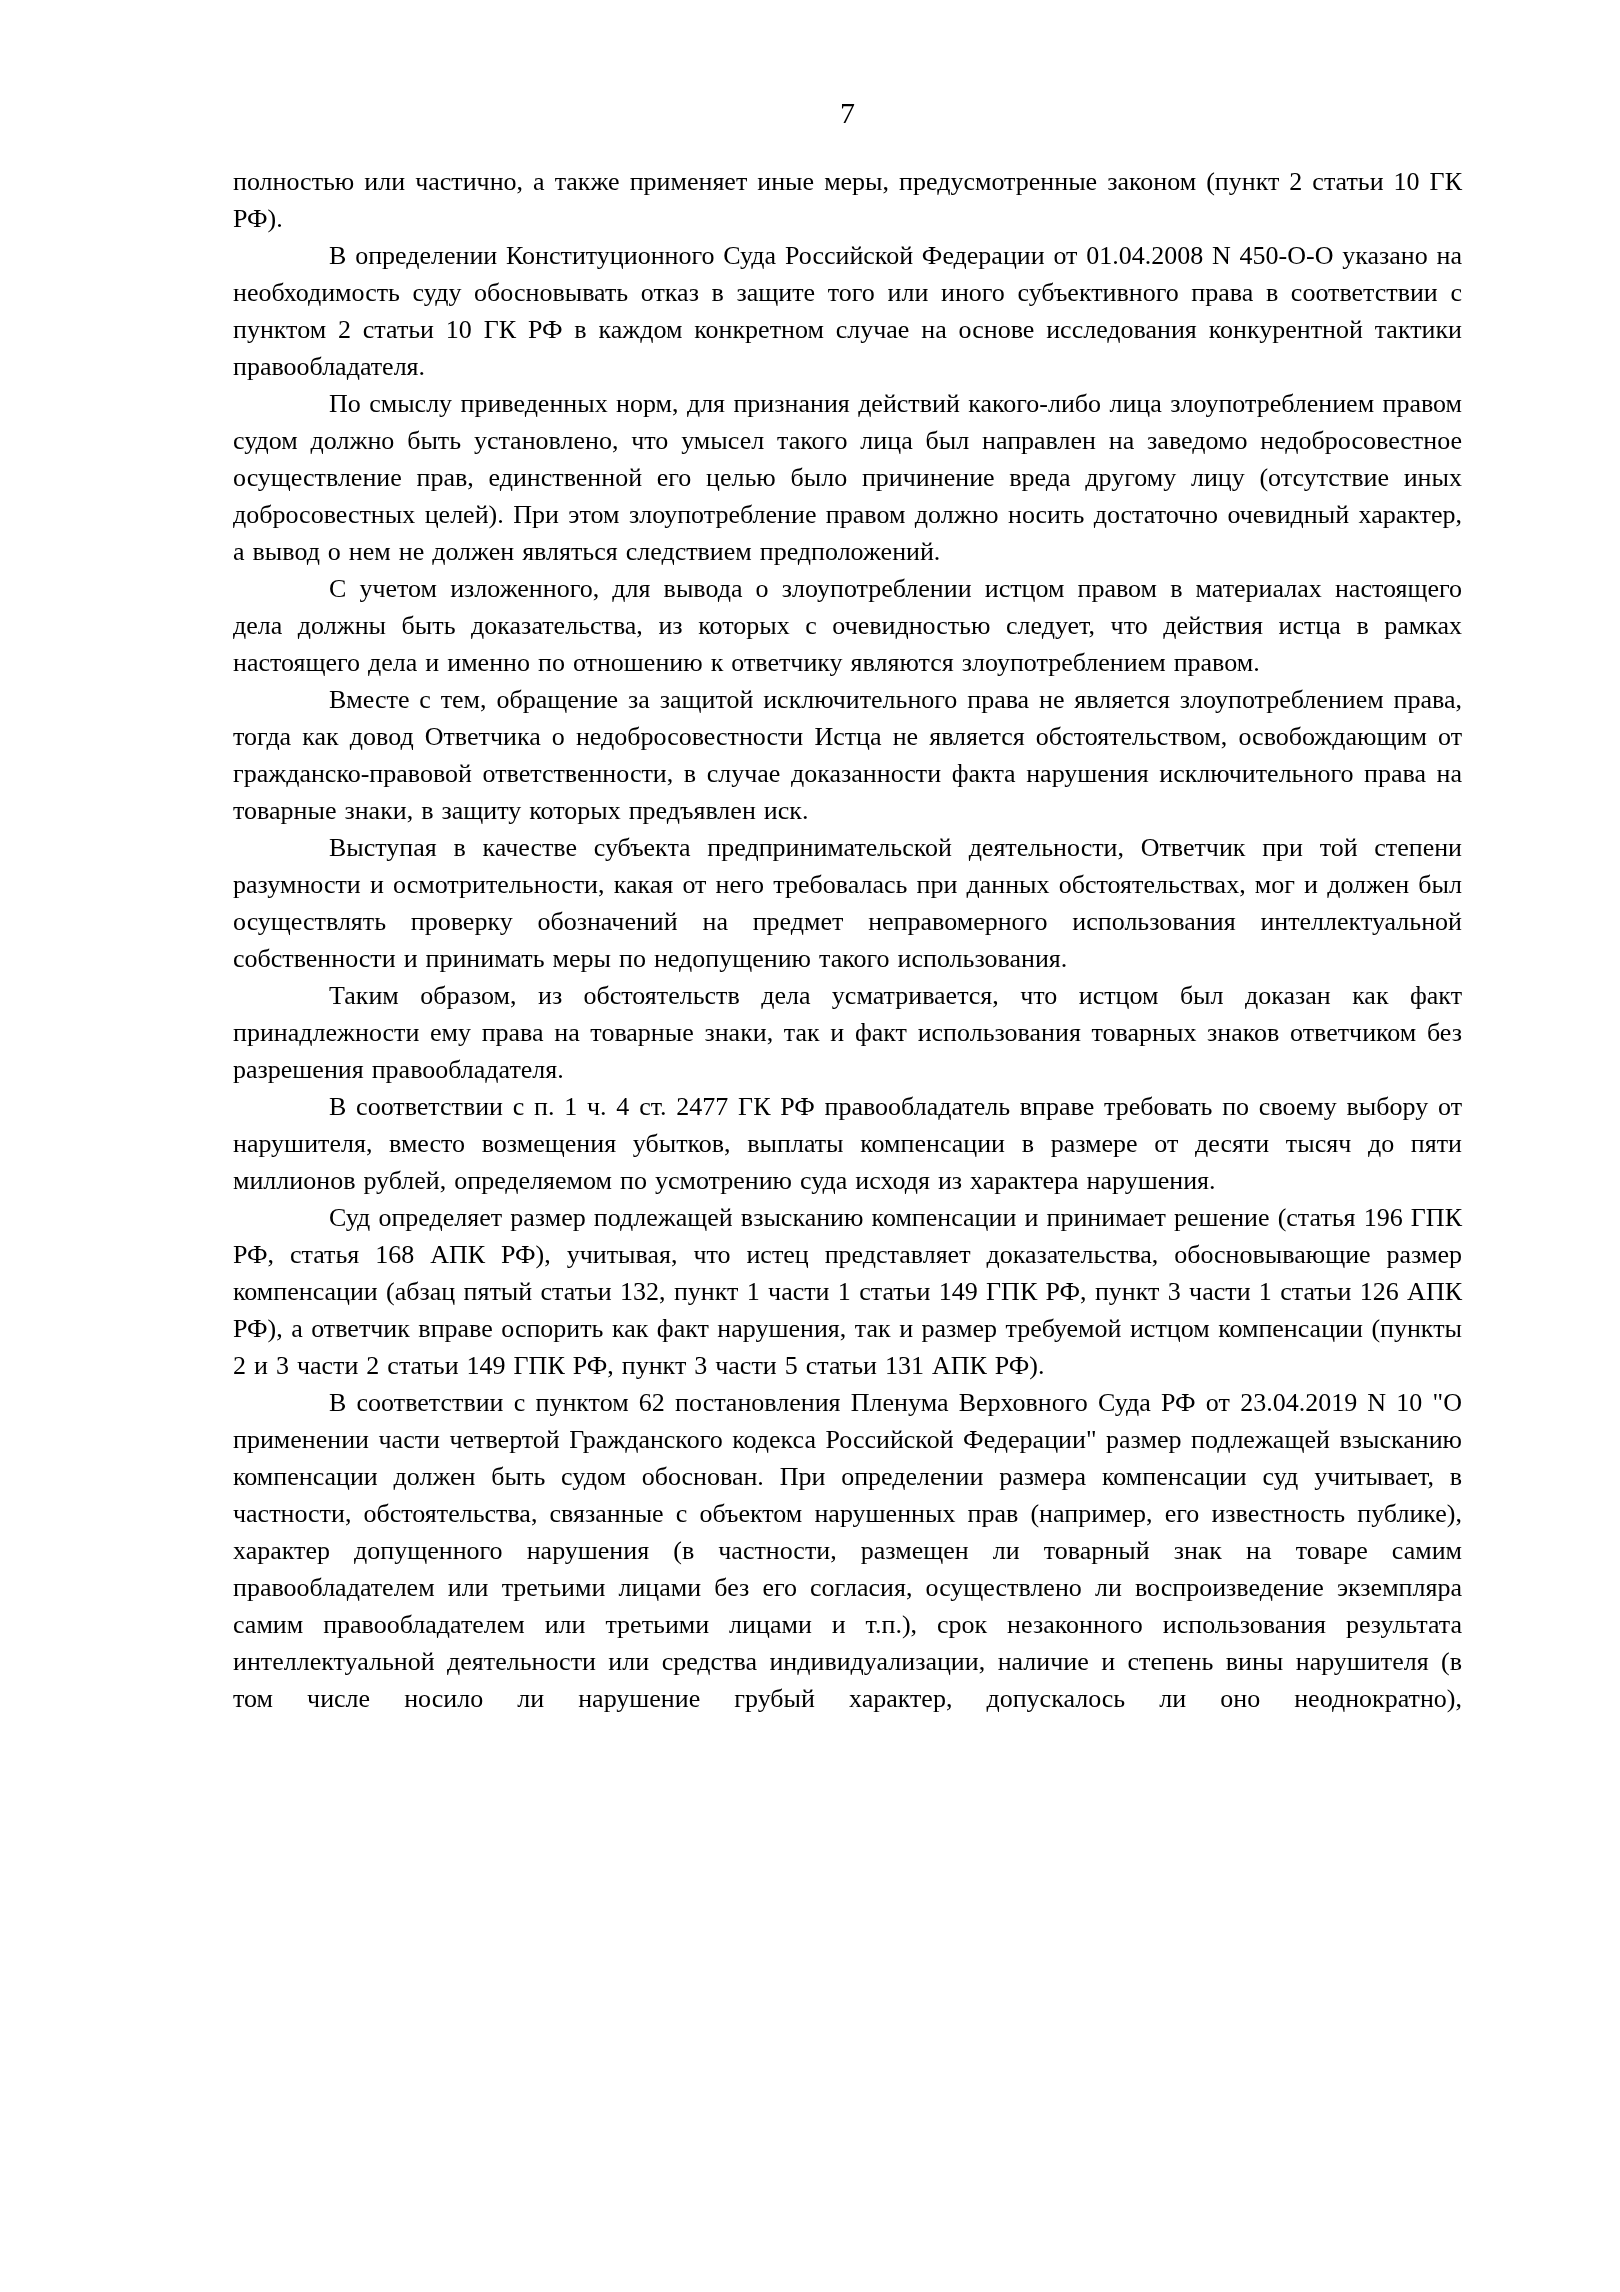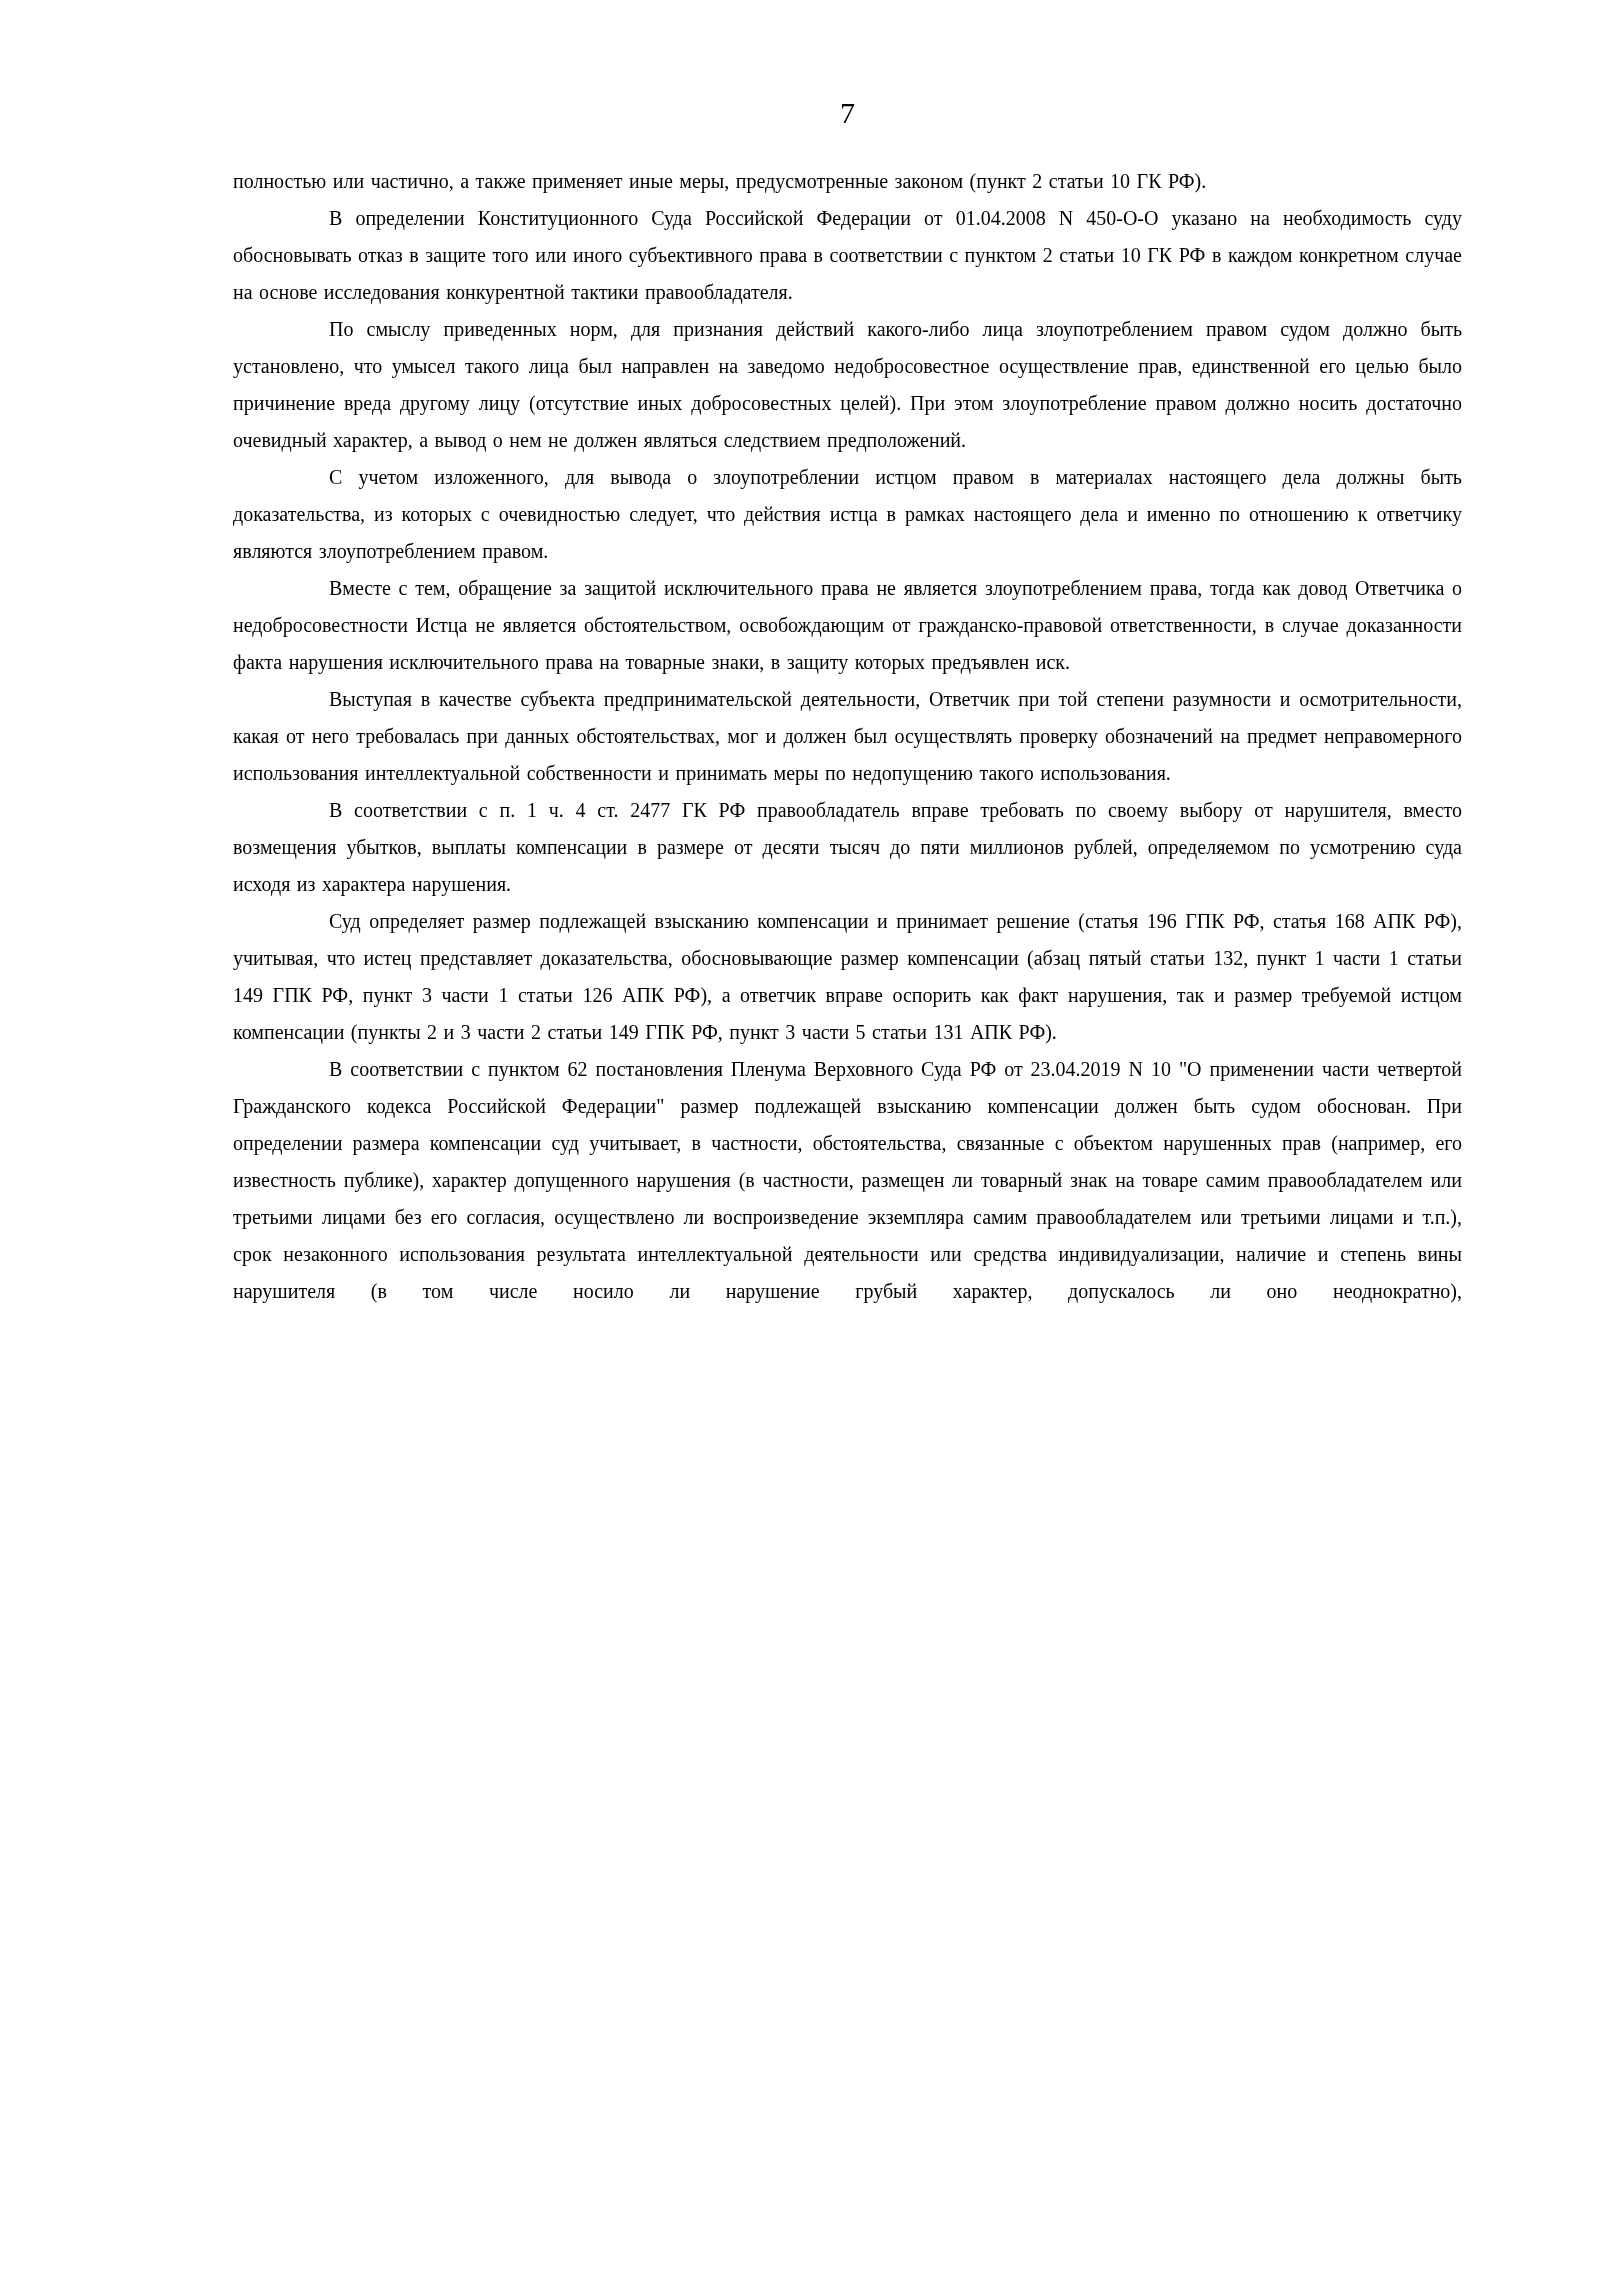--- a/index.html
+++ b/index.html
@@ -31,21 +31,21 @@
   .page-number {
     text-align: center;
     font-size: 30px;
     line-height: 37px;
     margin-bottom: 32px;
     color: #000000;
   }
   .body-text p {
     margin: 0;
     padding: 0;
-    font-size: 20px;
+    font-size: 26px;
     line-height: 37px;
     text-align: justify;
     text-indent: 96px;
     word-spacing: 1.5px;
     color: #000000;
   }
   .body-text p.no-indent {
     text-indent: 0;
   }
   .body-text p.continued {
@@ -59,19 +59,20 @@
 <div class="page">
   <div class="content">
     <div class="page-number">7</div>
     <div class="body-text">
       <p class="no-indent">полностью или частично, а также применяет иные меры, предусмотренные законом (пункт 2 статьи 10 ГК РФ).</p>
       <p>В определении Конституционного Суда Российской Федерации от 01.04.2008 N 450-О-О указано на необходимость суду обосновывать отказ в защите того или иного субъективного права в соответствии с пунктом 2 статьи 10 ГК РФ в каждом конкретном случае на основе исследования конкурентной тактики правообладателя.</p>
       <p>По смыслу приведенных норм, для признания действий какого-либо лица злоупотреблением правом судом должно быть установлено, что умысел такого лица был направлен на заведомо недобросовестное осуществление прав, единственной его целью было причинение вреда другому лицу (отсутствие иных добросовестных целей). При этом злоупотребление правом должно носить достаточно очевидный характер, а вывод о нем не должен являться следствием предположений.</p>
       <p>С учетом изложенного, для вывода о злоупотреблении истцом правом в материалах настоящего дела должны быть доказательства, из которых с очевидностью следует, что действия истца в рамках настоящего дела и именно по отношению к ответчику являются злоупотреблением правом.</p>
       <p>Вместе с тем, обращение за защитой исключительного права не является злоупотреблением права, тогда как довод Ответчика о недобросовестности Истца не является обстоятельством, освобождающим от гражданско-правовой ответственности, в случае доказанности факта нарушения исключительного права на товарные знаки, в защиту которых предъявлен иск.</p>
       <p>Выступая в качестве субъекта предпринимательской деятельности, Ответчик при той степени разумности и осмотрительности, какая от него требовалась при данных обстоятельствах, мог и должен был осуществлять проверку обозначений на предмет неправомерного использования интеллектуальной собственности и принимать меры по недопущению такого использования.</p>
+      <p>Таким образом, из обстоятельств дела усматривается, что истцом был доказан как факт принадлежности ему права на товарные знаки, так и факт использования товарных знаков ответчиком без разрешения правообладателя.</p>
       <p>В соответствии с п. 1 ч. 4 ст. 2477 ГК РФ правообладатель вправе требовать по своему выбору от нарушителя, вместо возмещения убытков, выплаты компенсации в размере от десяти тысяч до пяти миллионов рублей, определяемом по усмотрению суда исходя из характера нарушения.</p>
       <p>Суд определяет размер подлежащей взысканию компенсации и принимает решение (статья 196 ГПК РФ, статья 168 АПК РФ), учитывая, что истец представляет доказательства, обосновывающие размер компенсации (абзац пятый статьи 132, пункт 1 части 1 статьи 149 ГПК РФ, пункт 3 части 1 статьи 126 АПК РФ), а ответчик вправе оспорить как факт нарушения, так и размер требуемой истцом компенсации (пункты 2 и 3 части 2 статьи 149 ГПК РФ, пункт 3 части 5 статьи 131 АПК РФ).</p>
       <p class="continued">В соответствии с пунктом 62 постановления Пленума Верховного Суда РФ от 23.04.2019 N 10 "О применении части четвертой Гражданского кодекса Российской Федерации" размер подлежащей взысканию компенсации должен быть судом обоснован. При определении размера компенсации суд учитывает, в частности, обстоятельства, связанные с объектом нарушенных прав (например, его известность публике), характер допущенного нарушения (в частности, размещен ли товарный знак на товаре самим правообладателем или третьими лицами без его согласия, осуществлено ли воспроизведение экземпляра самим правообладателем или третьими лицами и т.п.), срок незаконного использования результата интеллектуальной деятельности или средства индивидуализации, наличие и степень вины нарушителя (в том числе носило ли нарушение грубый характер, допускалось ли оно неоднократно),</p>
     </div>
   </div>
 </div>
 
 
 </body></html>

